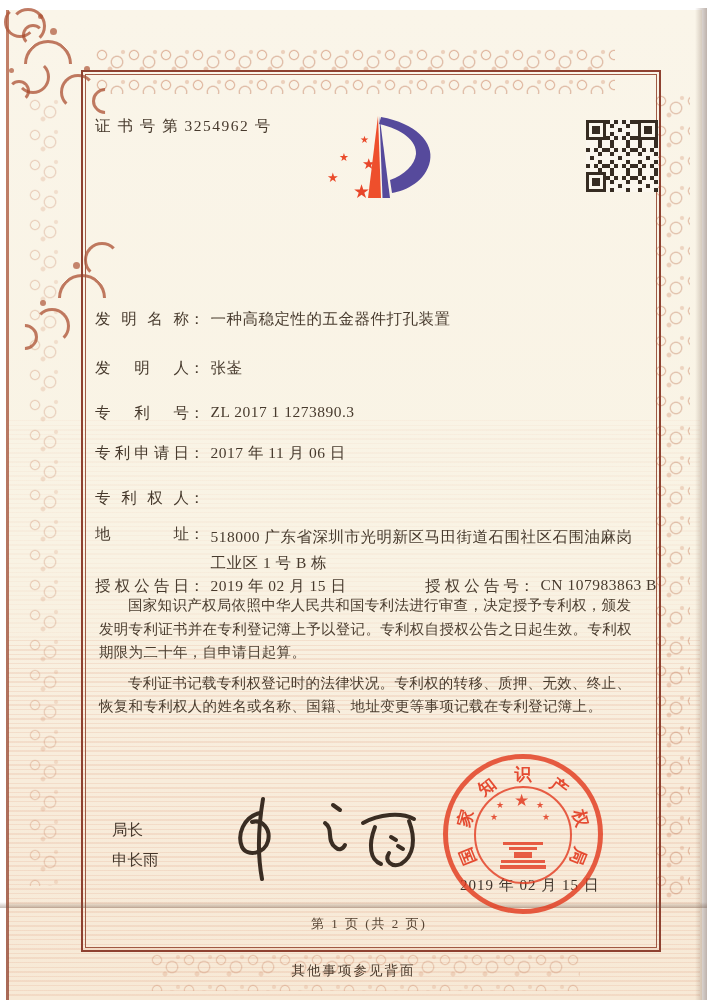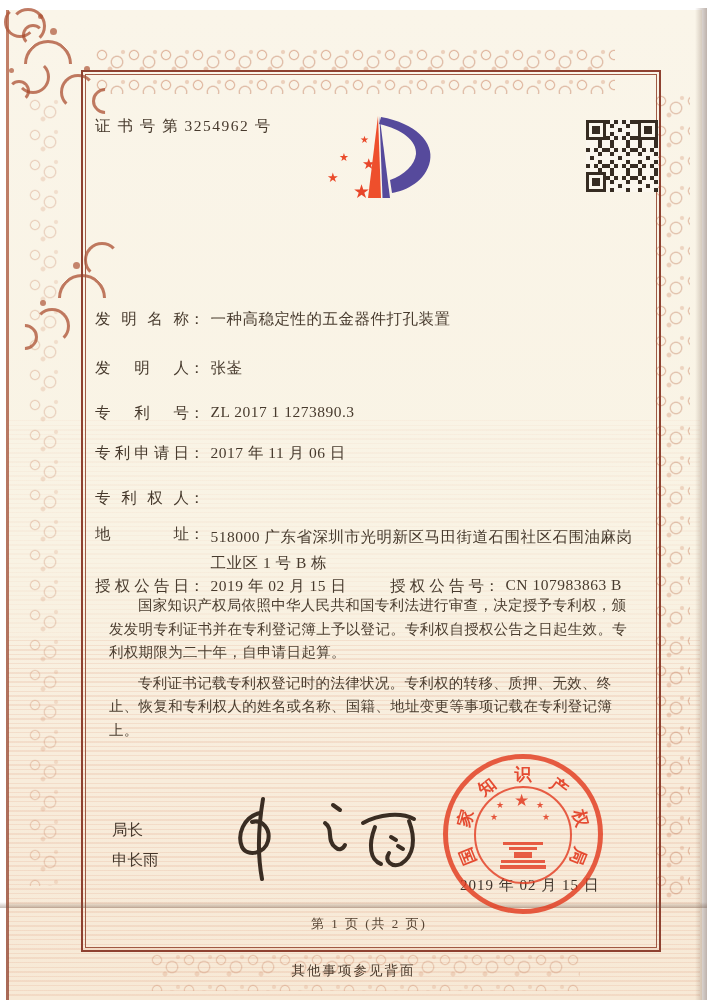--- a/index.html
+++ b/index.html
@@ -51,21 +51,21 @@
   
   .row{position:absolute;left:95px;font-size:15.5px;color:#473a2d;display:flex;align-items:flex-start;}
   .flabel{display:inline-block;width:94px;text-align:justify;text-align-last:justify;flex:none;}
   .colon{flex:none;}
   .fvalue{margin-left:6px;letter-spacing:.5px;}
   .row2{position:absolute;left:390px;font-size:15.5px;color:#473a2d;display:flex;}
   .addr .fvalue{width:430px;line-height:26px;}
 
   
   .paras{position:absolute;left:95px;top:594px;width:548px;font-size:14.5px;line-height:23.5px;color:#4a3c2e;}
-  .paras p{margin:0 14px 7px;text-indent:2em;letter-spacing:.3px;}
+  .paras p{margin:0 4px 7px;text-indent:2em;letter-spacing:.3px;}
 
   
   .signer{position:absolute;left:112px;top:815px;font-size:15.5px;color:#44362a;line-height:30px;}
   .sig-svg{position:absolute;left:205px;top:793px;}
 
   
   .seal{position:absolute;left:443px;top:754px;width:160px;height:160px;z-index:5;}
   .seal-ring{position:absolute;left:0;top:0;width:150px;height:150px;border:5px solid rgba(226,58,31,.82);border-radius:50%;}
   .seal-ring-text span{position:absolute;left:71px;top:66px;width:18px;height:20px;text-align:center;
       font-size:17px;font-weight:bold;color:rgba(226,58,31,.9);transform-origin:9px 14px;}
@@ -265,21 +265,21 @@
   <div class="row addr" style="top:524px;">
     <span class="flabel">地址</span>
       <span class="colon">：</span>
     <span class="fvalue">518000 广东省深圳市光明新区马田街道石围社区石围油麻岗工业区 1 号 B 栋</span>
   </div>
   <div class="row" style="top:576px;">
     <span class="flabel">授权公告日</span>
       <span class="colon">：</span>
     <span class="fvalue">2019 年 02 月 15 日</span>
   </div>
-  <div class="row2" style="top:576px;">
+  <div class="row2" style="top:576px;margin-left:35px;">
     <span class="flabel">授权公告号</span>
       <span class="colon">：</span>
     <span class="fvalue">CN 107983863 B</span>
   </div>
 
   <div class="paras">
     <p>国家知识产权局依照中华人民共和国专利法进行审查，决定授予专利权，颁发发明专利证书并在专利登记簿上予以登记。专利权自授权公告之日起生效。专利权期限为二十年，自申请日起算。</p>
     <p>专利证书记载专利权登记时的法律状况。专利权的转移、质押、无效、终止、恢复和专利权人的姓名或名称、国籍、地址变更等事项记载在专利登记簿上。</p>
   </div>
 

